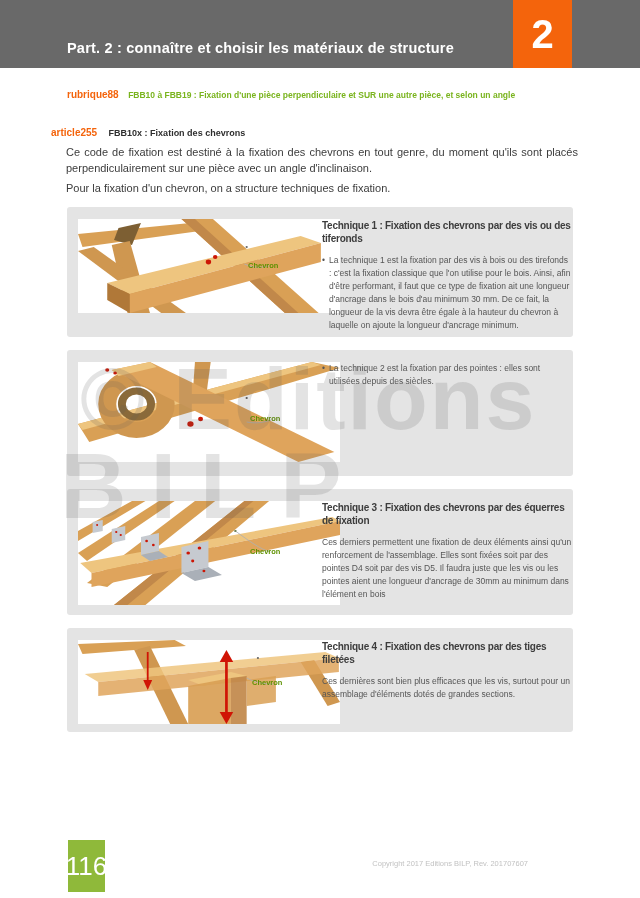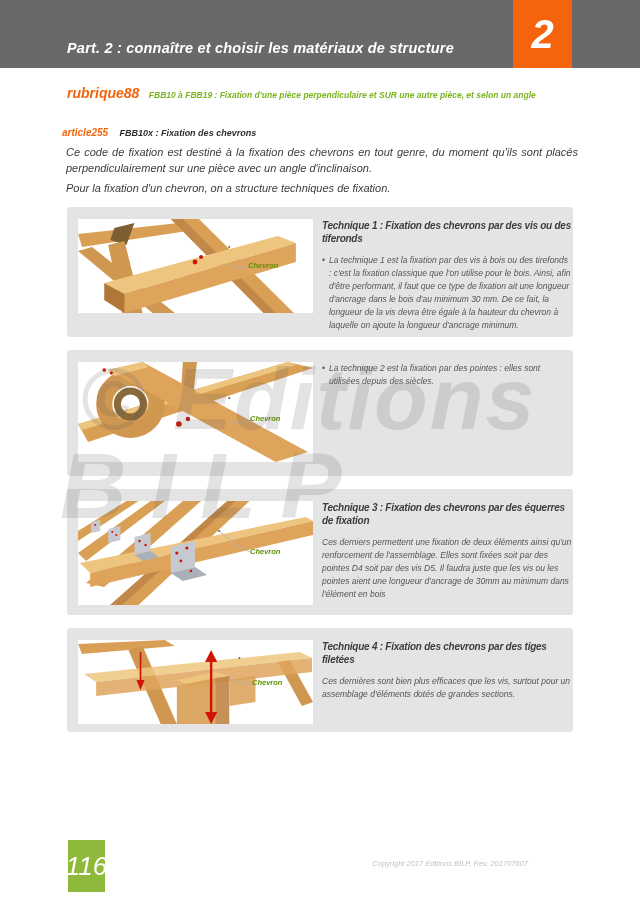--- a/index.html
+++ b/index.html
@@ -1,43 +1,43 @@
 <!DOCTYPE html>
 <html><head>
 <meta charset="utf-8">
 <style>
   * { margin: 0; padding: 0; box-sizing: border-box; }
   html, body { background: #ffffff; }
   body { font-family: "Liberation Sans", "DejaVu Sans", sans-serif; }
   .page {
     position: relative; width: 640px; height: 898px;
-    background: #ffffff; overflow: hidden; font-style: italic;
+    background: #ffffff; overflow: hidden;
   }
 
   
   .band {
     position: absolute; left: 0; top: 0; width: 640px; height: 68px;
     background: #696969;
   }
   .band-title {
     position: absolute; left: 67px; bottom: 12px;
     color: #ffffff; font-size: 14.5px; font-weight: bold; letter-spacing: 0.2px;
     white-space: nowrap;
   }
   .part-badge {
     position: absolute; left: 513px; top: 0; width: 59px; height: 68px;
     background: #f4640c; color: #ffffff; font-size: 40px; font-weight: bold;
     display: flex; align-items: center; justify-content: center;
   }
 
   
   .rubrique-line { position: absolute; left: 67px; top: 84px; white-space: nowrap; }
-  .rubrique-id { color: #f4640c; font-weight: bold; font-size: 14px; }
+  .rubrique-id { color: #f4640c; font-weight: bold; font-size: 10px; }
   .rubrique-text { color: #7ab41e; font-weight: bold; font-size: 8.5px; margin-left: 5px; }
-  .article-line { position: absolute; left: 62px; top: 122px; white-space: nowrap; }
+  .article-line { position: absolute; left: 51px; top: 122px; white-space: nowrap; }
   .article-id { color: #f4640c; font-weight: bold; font-size: 10px; }
   .article-text { color: #2e2e2e; font-weight: bold; font-size: 9px; margin-left: 7px; }
 
   
   .intro-p1 {
     position: absolute; left: 66px; top: 144px; width: 512px;
     font-size: 11px; line-height: 16px; color: #3c3c3c; text-align: justify;
   }
   .intro-p2 {
     position: absolute; left: 66px; top: 182px; width: 512px;
@@ -48,21 +48,21 @@
   .tech {
     position: absolute; left: 67px; width: 506px;
     background: #e4e4e4; border-radius: 3px; z-index: 1;
   }
   .tech-1 { top: 207px; height: 130px; }
   .tech-2 { top: 350px; height: 126px; }
   .tech-3 { top: 489px; height: 126px; }
   .tech-4 { top: 628px; height: 104px; }
 
   .panel {
-    position: absolute; left: 11px; top: 12px; width: 235px;
+    position: absolute; left: 11px; top: 12px; width: 262px;
     background: #ffffff; overflow: hidden;
   }
   .panel-1 { height: 94px; }
   .panel-2 { height: 100px; }
   .panel-3 { height: 104px; }
   .panel-4 { height: 84px; }
   .panel svg { position: absolute; left: 0; top: 0; width: 100%; height: 100%; }
 
   .chevron-label {
     position: absolute; color: #5e9100; font-weight: bold; font-size: 7.5px;

